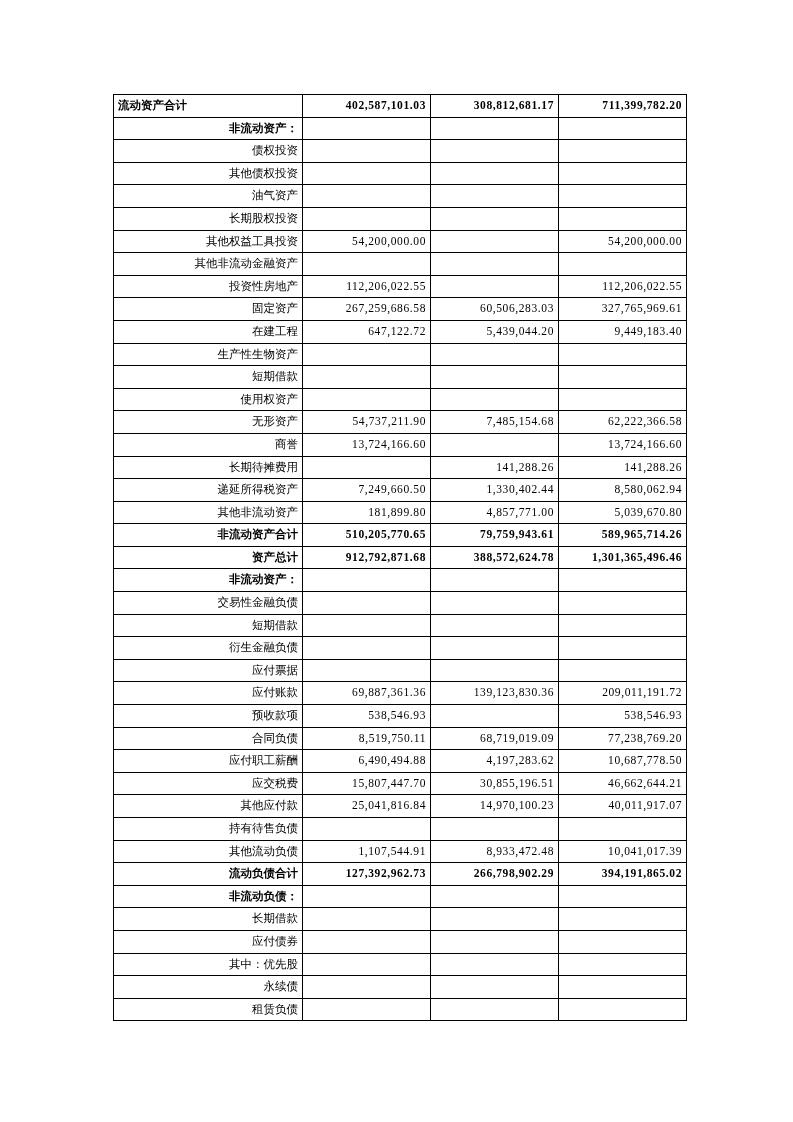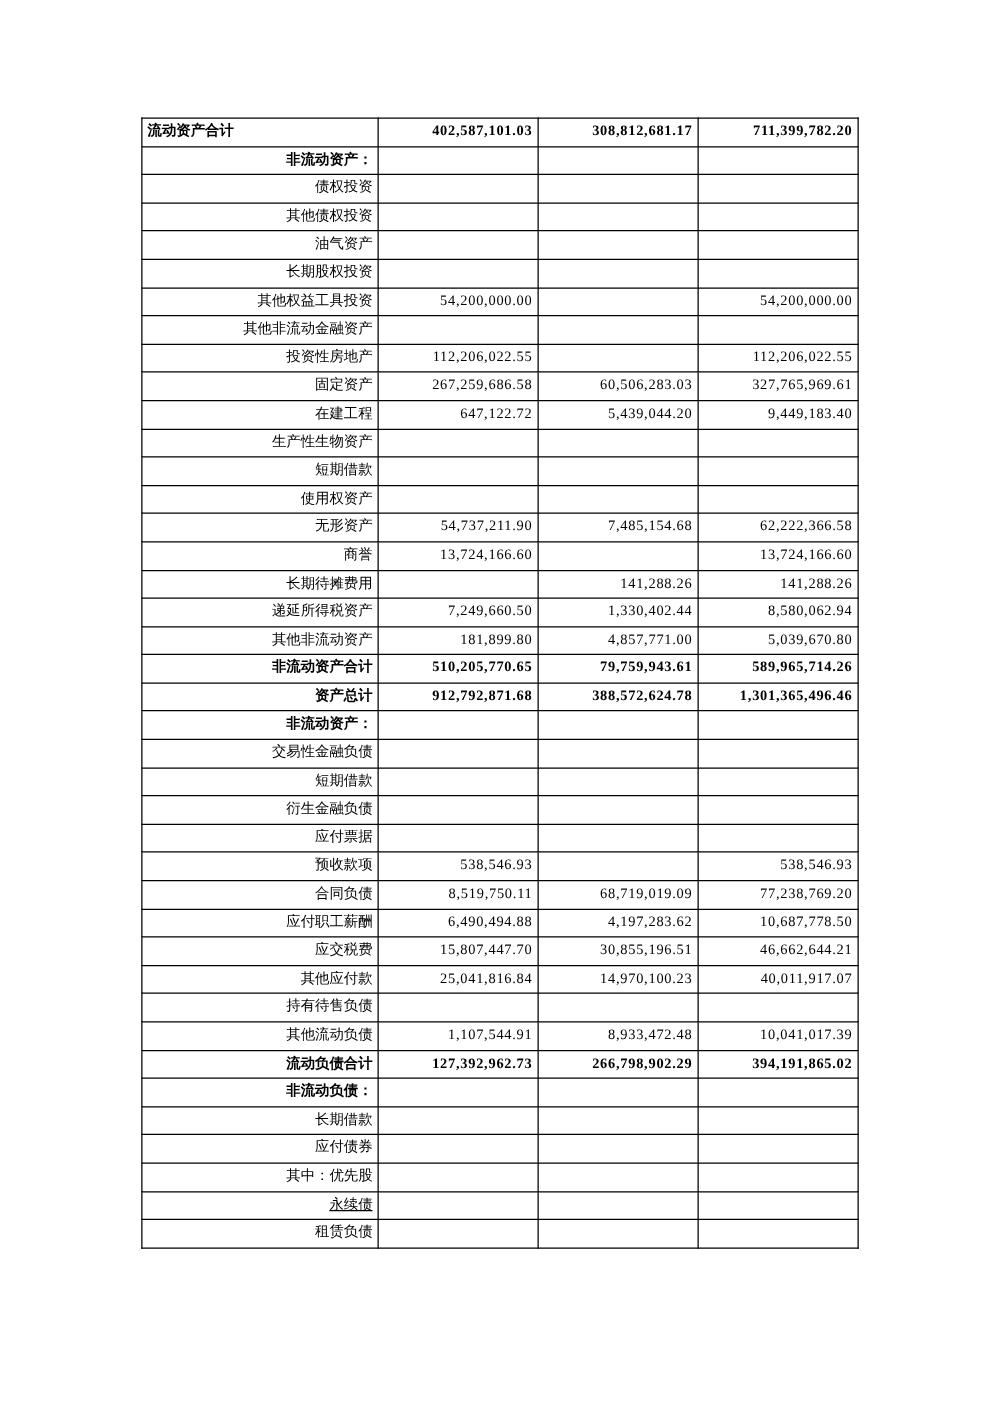--- a/index.html
+++ b/index.html
@@ -45,21 +45,21 @@
     text-align: right;
   }
   .num {
     text-align: right;
     font-family: "Liberation Serif", serif;
     letter-spacing: 0.6px;
   }
   
   .lvl0 { padding-left: 4px; }
   .lvl1 { padding-left: 16px; }
-  .lvl2 { padding-left: 30px; text-decoration: underline; }
+  .lvl2 { padding-left: 30px; }
   .bold { font-weight: bold; }
   .center-head { text-align: left; font-weight: bold; }
 </style>
 </head>
 <body>
 
 <div class="page">
   <div class="sheet">
     <table class="balance">
       <colgroup>
@@ -219,20 +219,26 @@
             <td class="num"></td>
             <td class="num"></td>
           </tr>
           <tr>
             <td class="label lvl1">应付票据</td>
             <td class="num"></td>
             <td class="num"></td>
             <td class="num"></td>
           </tr>
           <tr>
+            <td class="label lvl1">应付账款</td>
+            <td class="num">69,887,361.36</td>
+            <td class="num">139,123,830.36</td>
+            <td class="num">209,011,191.72</td>
+          </tr>
+          <tr>
             <td class="label lvl1">预收款项</td>
             <td class="num">538,546.93</td>
             <td class="num"></td>
             <td class="num">538,546.93</td>
           </tr>
           <tr>
             <td class="label lvl1">合同负债</td>
             <td class="num">8,519,750.11</td>
             <td class="num">68,719,019.09</td>
             <td class="num">77,238,769.20</td>

